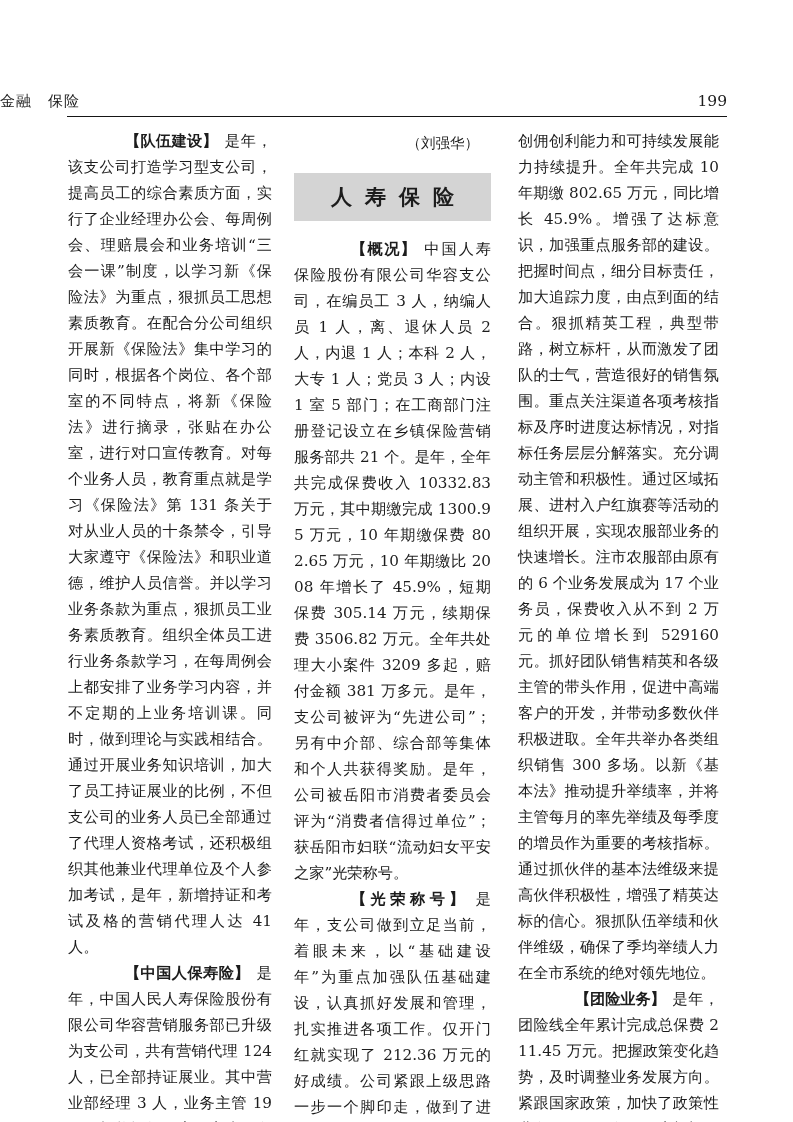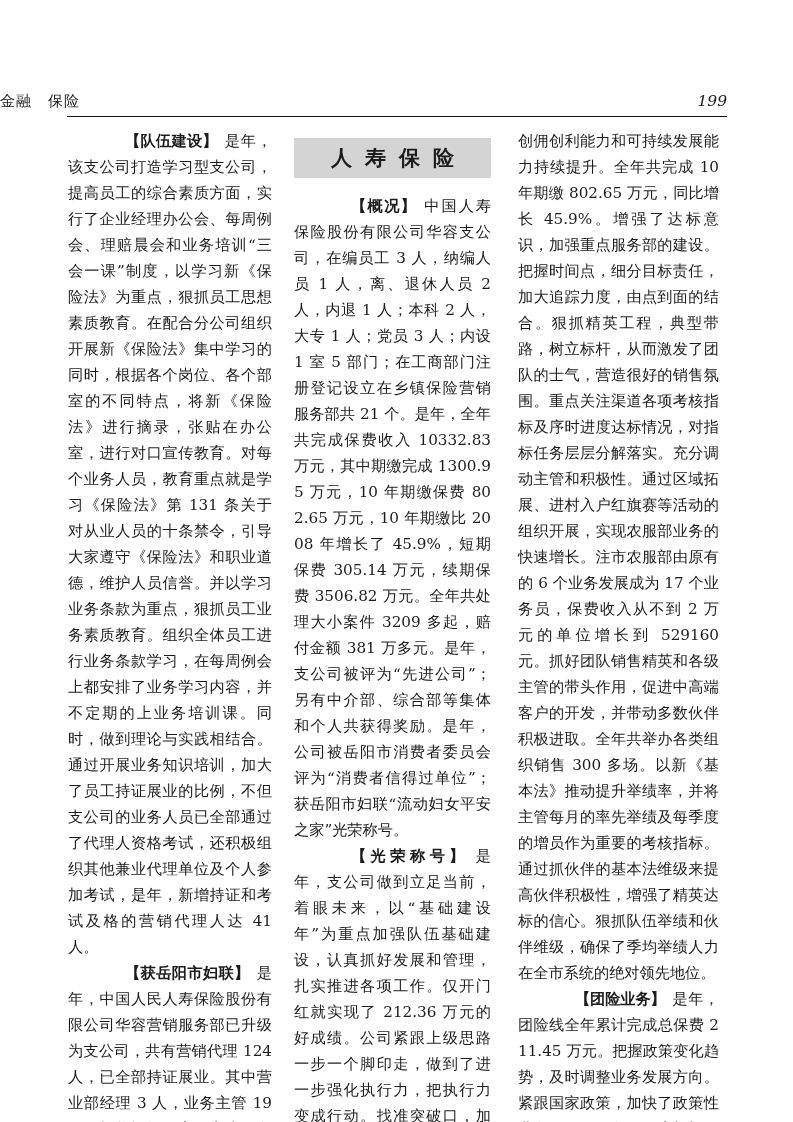--- a/index.html
+++ b/index.html
@@ -17,21 +17,20 @@
   .running-title {
     position: absolute; top: 92px; left: 0; right: 0;
     text-align: left;
     font-family: "DejaVu Sans", "Liberation Sans", sans-serif;
     font-size: 15px; letter-spacing: 1px;
   }
   .page-number {
     position: absolute; top: 92px; right: 66px;
     font-size: 15.5px;
     font-family: "DejaVu Serif", "Liberation Serif", serif;
-    font-style: italic;
   }
   .header-rule {
     position: absolute; top: 116px; left: 67px; right: 66px;
     border-top: 1.6px solid #151515;
   }
 
   
   .col { position: absolute; top: 128px; }
   .col-1 { left: 68px;  width: 204px; }
   .col-2 { left: 294px; width: 197px; }
@@ -57,22 +56,22 @@
 
   .signature {
     font-size: 14.5px;
     line-height: 26px;
     text-align: right;
     padding-right: 12px;
     margin: 2px 0 0 0;
   }
 
   .section-box {
-    height: 40px;
-    margin: 10px 0 15px 0;
+    height: 48px;
+    margin: 17px 0 15px 0;
     display: flex; align-items: center; justify-content: center;
   }
   .section-title {
     font-family: "DejaVu Sans", "Liberation Sans", sans-serif;
     font-weight: bold;
     font-size: 21px;
     letter-spacing: 13px;
     margin-right: -13px; 
     white-space: nowrap;
   }
@@ -80,23 +79,24 @@
 </head>
 <body>
 
 <div class="page">
   <div class="running-title">金融　保险</div>
   <div class="page-number">199</div>
   <div class="header-rule"></div>
 
   <div class="col col-1">
       <p class="para indent"><span class="entry-head">【队伍建设】</span>是年，该支公司打造学习型支公司，提高员工的综合素质方面，实行了企业经理办公会、每周例会、理赔晨会和业务培训“三会一课”制度，以学习新《保险法》为重点，狠抓员工思想素质教育。在配合分公司组织开展新《保险法》集中学习的同时，根据各个岗位、各个部室的不同特点，将新《保险法》进行摘录，张贴在办公室，进行对口宣传教育。对每个业务人员，教育重点就是学习《保险法》第 131 条关于对从业人员的十条禁令，引导大家遵守《保险法》和职业道德，维护人员信誉。并以学习业务条款为重点，狠抓员工业务素质教育。组织全体员工进行业务条款学习，在每周例会上都安排了业务学习内容，并不定期的上业务培训课。同时，做到理论与实践相结合。通过开展业务知识培训，加大了员工持证展业的比例，不但支公司的业务人员已全部通过了代理人资格考试，还积极组织其他兼业代理单位及个人参加考试，是年，新增持证和考试及格的营销代理人达 41 人。</p>
-      <p class="para indent"><span class="entry-head">【获岳阳市妇联】</span>是年，中国人民人寿保险股份有限公司华容营销服务部已升级为支公司，共有营销代理 124 人，已全部持证展业。其中营业部经理 3 人，业务主管 19 人。机构设经理室、客户服务部、培训部、综合部、团险部、互动部和银保部。全年完成保费收入 3600 万元，其中期交业务 240 万元，意外险业务 150 万元。支付保险事故赔款 20.56 万元。是年，华容支公司充分认识市场形势，抓住机遇，积极开拓市场、狠抓团队管理、完善内控制度建设、</p>
+      <p class="para indent"><span class="entry-head">【中国人保寿险】</span>是年，中国人民人寿保险股份有限公司华容营销服务部已升级为支公司，共有营销代理 124 人，已全部持证展业。其中营业部经理 3 人，业务主管 19 人。机构设经理室、客户服务部、培训部、综合部、团险部、互动部和银保部。全年完成保费收入 3600 万元，其中期交业务 240 万元，意外险业务 150 万元。支付保险事故赔款 20.56 万元。是年，华容支公司充分认识市场形势，抓住机遇，积极开拓市场、狠抓团队管理、完善内控制度建设、</p>
     </div>
   <div class="col col-2">
+      <div class="signature">（刘强华）</div>
       <div class="section-box" style="background: rgb(212, 212, 212);">
         <span class="section-title">人寿保险</span>
       </div>
       <p class="para indent"><span class="entry-head">【概况】</span>中国人寿保险股份有限公司华容支公司，在编员工 3 人，纳编人员 1 人，离、退休人员 2 人，内退 1 人；本科 2 人，大专 1 人；党员 3 人；内设 1 室 5 部门；在工商部门注册登记设立在乡镇保险营销服务部共 21 个。是年，全年共完成保费收入 10332.83 万元，其中期缴完成 1300.95 万元，10 年期缴保费 802.65 万元，10 年期缴比 2008 年增长了 45.9%，短期保费 305.14 万元，续期保费 3506.82 万元。全年共处理大小案件 3209 多起，赔付金额 381 万多元。是年，支公司被评为“先进公司”；另有中介部、综合部等集体和个人共获得奖励。是年，公司被岳阳市消费者委员会评为“消费者信得过单位”；获岳阳市妇联“流动妇女平安之家”光荣称号。</p>
       <p class="para indent"><span class="entry-head">【光荣称号】</span>是年，支公司做到立足当前，着眼未来，以“基础建设年”为重点加强队伍基础建设，认真抓好发展和管理，扎实推进各项工作。仅开门红就实现了 212.36 万元的好成绩。公司紧跟上级思路一步一个脚印走，做到了进一步强化执行力，把执行力变成行动。找准突破口，加大市场占有面。公司经理室经过仔细的分析研究，个险渠道做到以大力发展 10 年期及以上期缴为核心，注重追求内涵价值提高，创费</p>
     </div>
   <div class="col col-3">
       <p class="para">创佣创利能力和可持续发展能力持续提升。全年共完成 10 年期缴 802.65 万元，同比增长 45.9%。增强了达标意识，加强重点服务部的建设。把握时间点，细分目标责任，加大追踪力度，由点到面的结合。狠抓精英工程，典型带路，树立标杆，从而激发了团队的士气，营造很好的销售氛围。重点关注渠道各项考核指标及序时进度达标情况，对指标任务层层分解落实。充分调动主管和积极性。通过区域拓展、进村入户红旗赛等活动的组织开展，实现农服部业务的快速增长。注市农服部由原有的 6 个业务发展成为 17 个业务员，保费收入从不到 2 万元的单位增长到 529160 元。抓好团队销售精英和各级主管的带头作用，促进中高端客户的开发，并带动多数伙伴积极进取。全年共举办各类组织销售 300 多场。以新《基本法》推动提升举绩率，并将主管每月的率先举绩及每季度的增员作为重要的考核指标。通过抓伙伴的基本法维级来提高伙伴积极性，增强了精英达标的信心。狠抓队伍举绩和伙伴维级，确保了季均举绩人力在全市系统的绝对领先地位。</p>
       <p class="para indent"><span class="entry-head">【团险业务】</span>是年，团险线全年累计完成总保费 211.45 万元。把握政策变化趋势，及时调整业务发展方向。紧跟国家政策，加快了政策性业务的发展，争取政府部门的支持，争取实现企业年金得到更大的突破，建工险方面有新突破。加强渠道队伍建设，切实提高团险整体素质。提高其专业素质和管理服务水平。对现有团险代理人进行专业培训，提高人均产能，培养销售精英。做好增员工作，把增员与开拓市场放在</p>
     </div>

